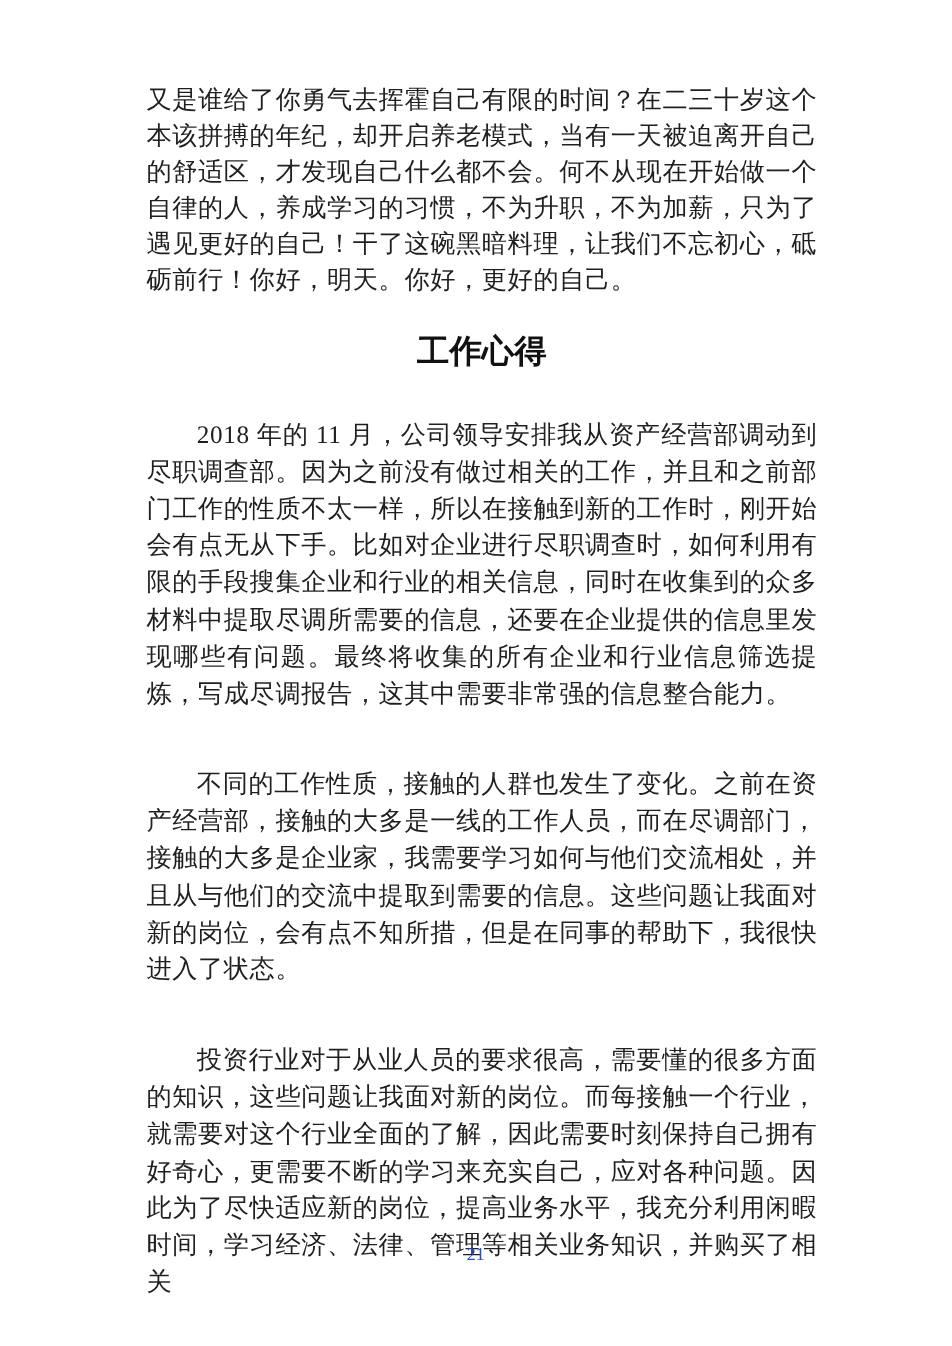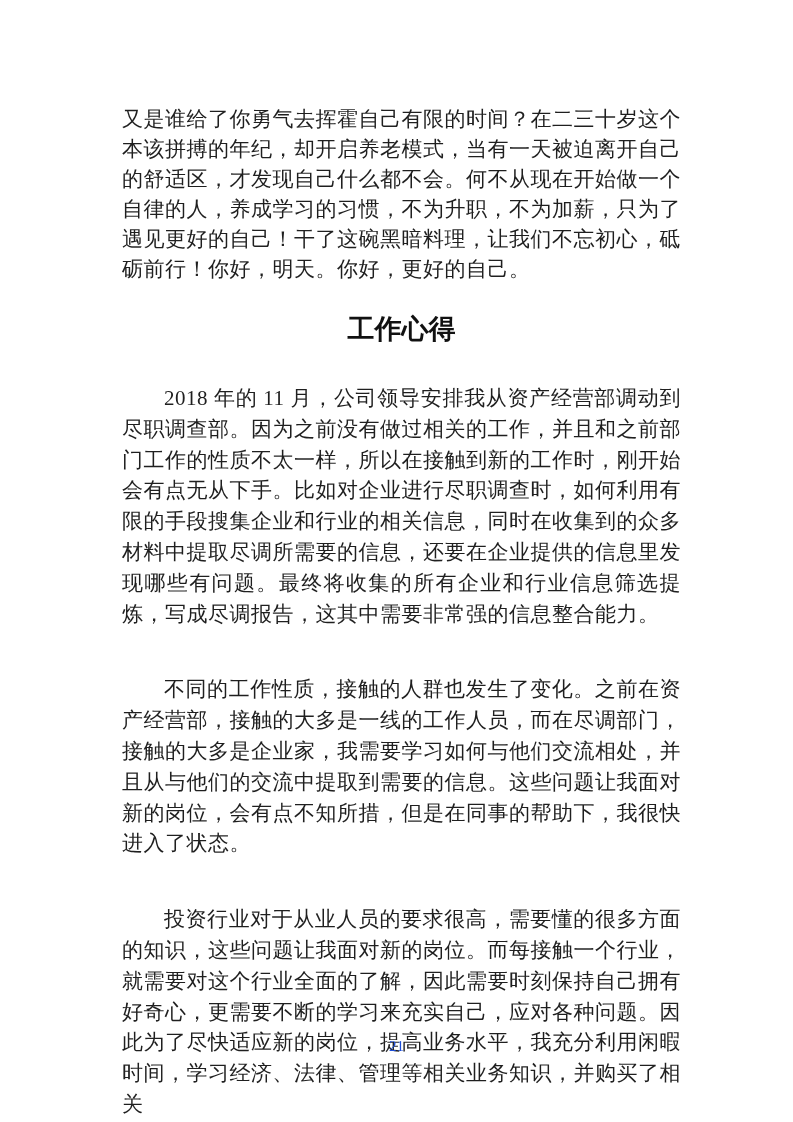--- a/index.html
+++ b/index.html
@@ -24,21 +24,21 @@
   }
   .para {
     margin: 0;
     font-size: 21px;
     line-height: 30px;
     letter-spacing: 0.5px;
     text-align: justify;
     word-break: break-all;
   }
   .para-top {
-    margin-top: 104px;
+    margin-top: 68px;
   }
   .attribution {
     margin: 0;
     font-size: 21px;
     line-height: 30px;
     letter-spacing: 0.5px;
     text-align: right;
   }
   .heading {
     margin: 27px 0 0 0;

